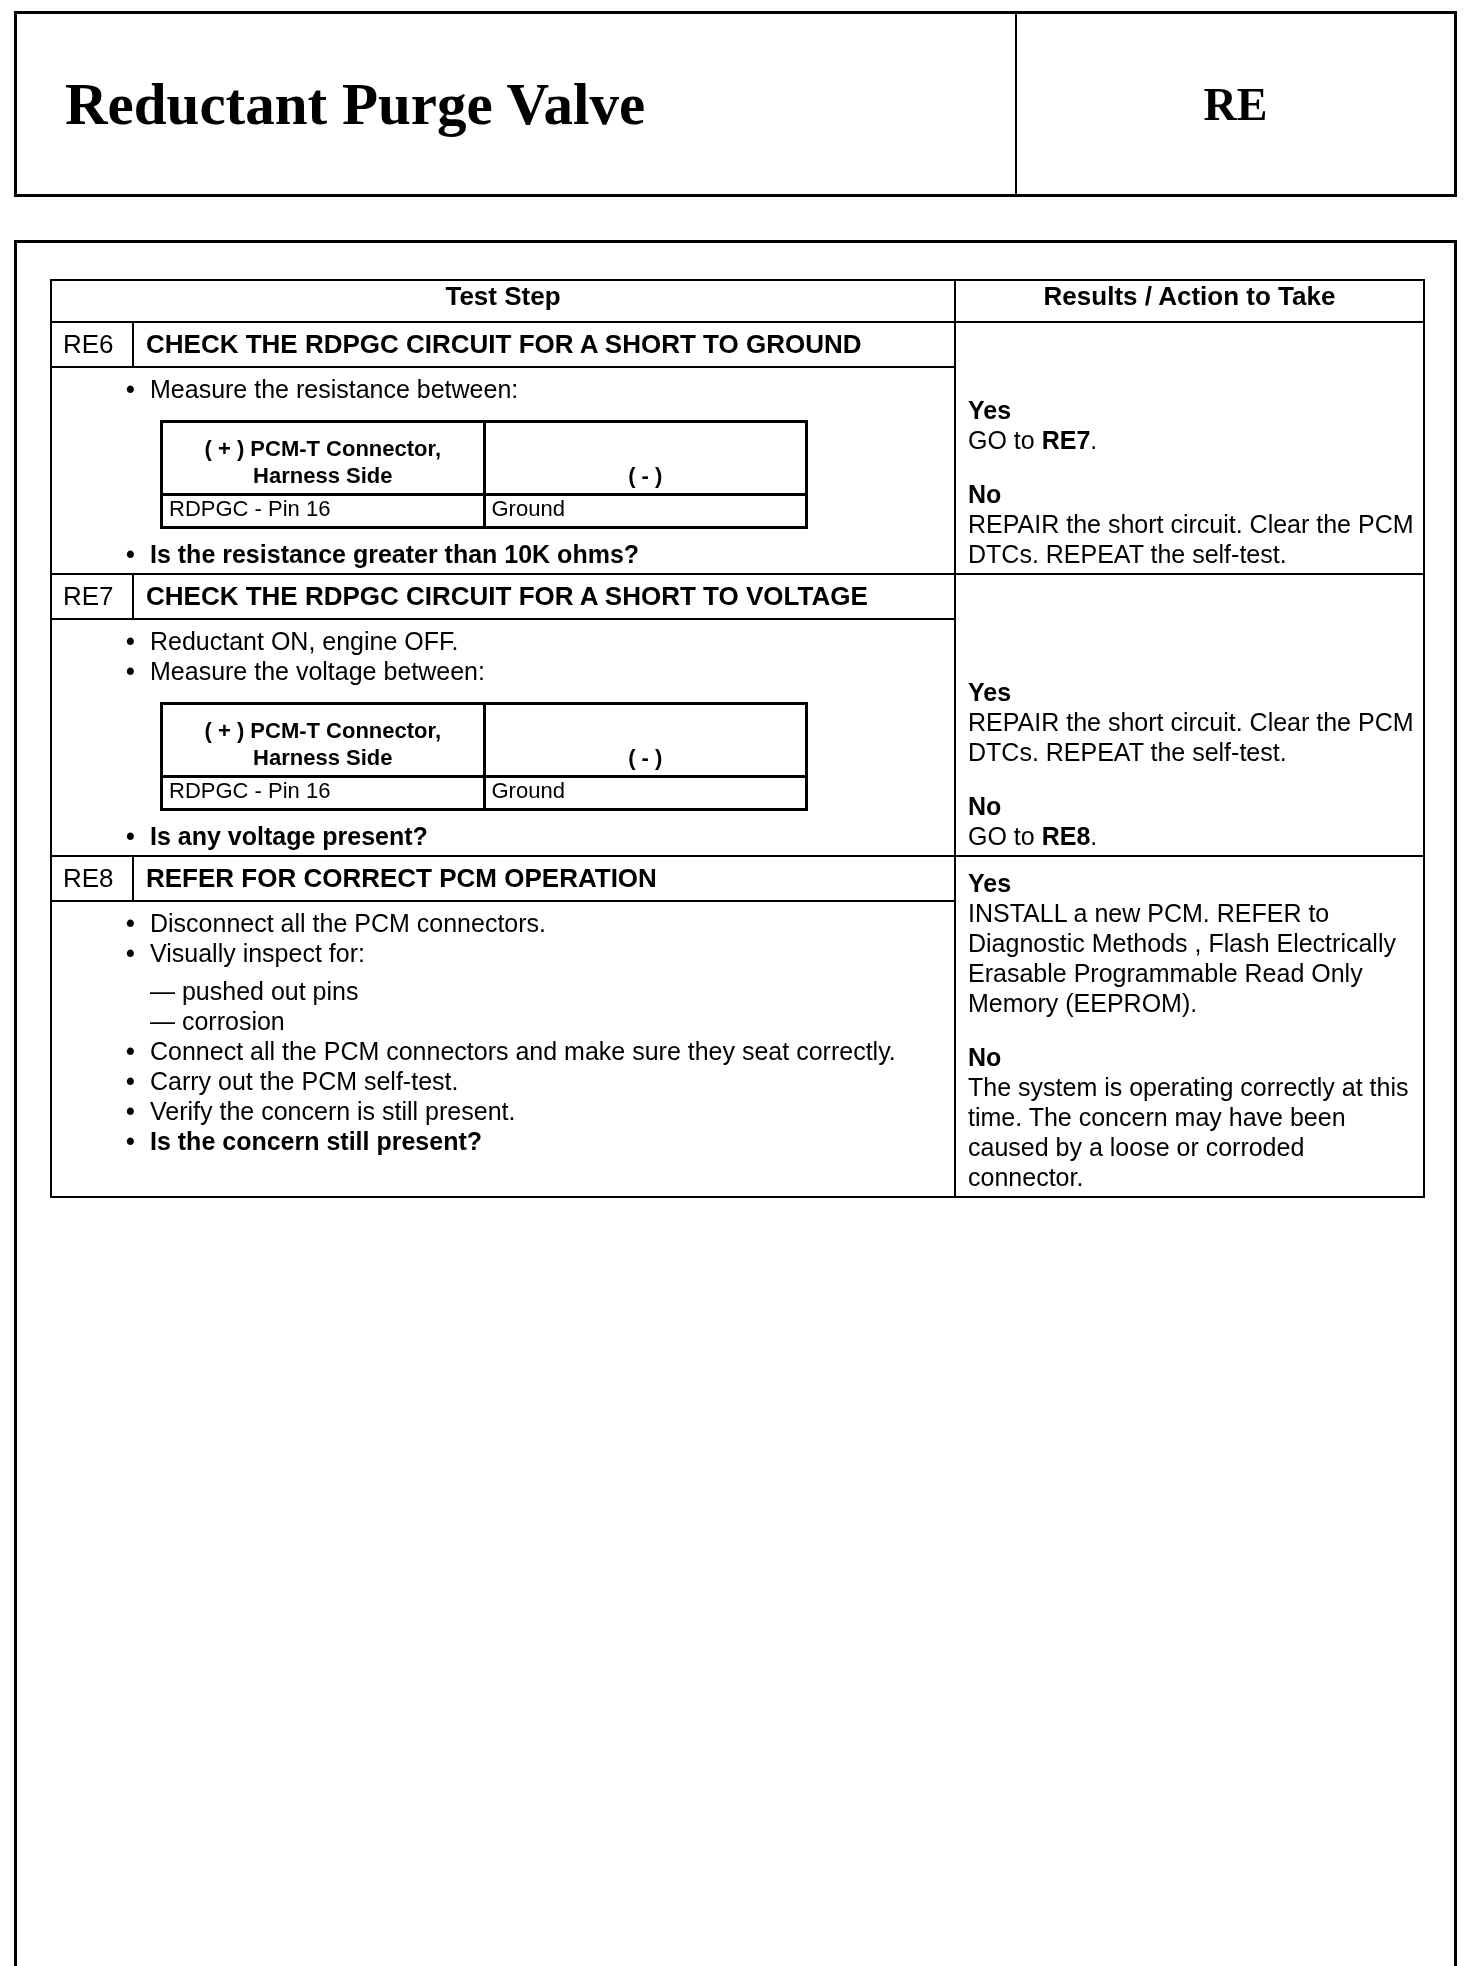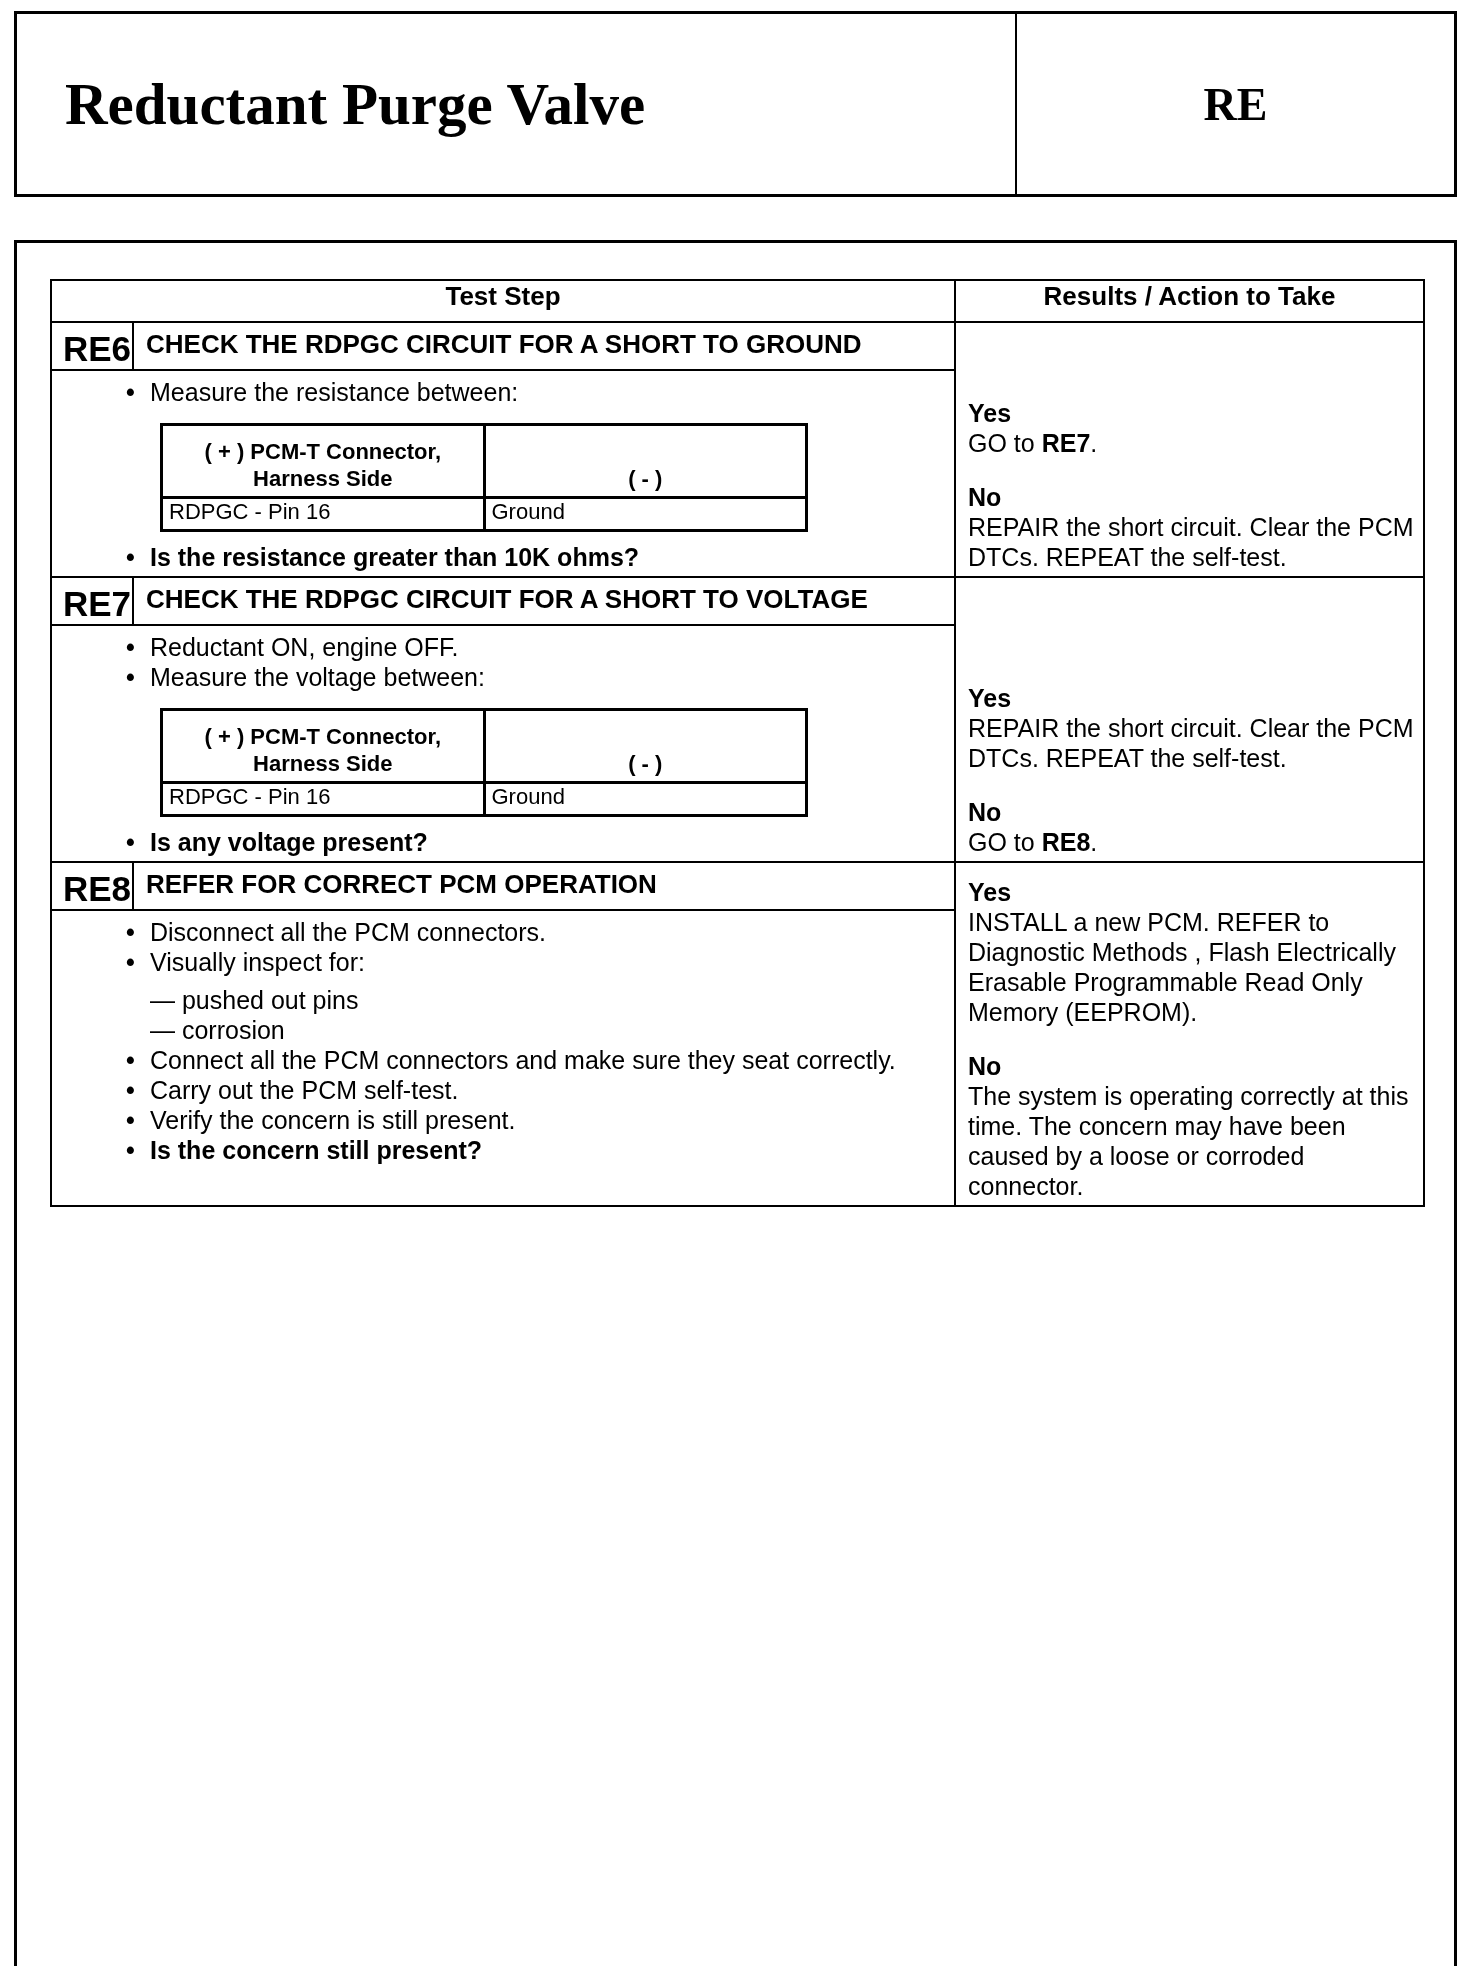--- a/index.html
+++ b/index.html
@@ -13,21 +13,21 @@
 
   .body-box { position: absolute; left: 14px; top: 240px; width: 1443px; height: 1864px; border: 3px solid #000; box-sizing: border-box; }
 
   table.main { position: absolute; left: 33px; top: 36px; width: 1373px; border-collapse: collapse; table-layout: fixed; }
   table.main td, table.main th { border: 2px solid #000; vertical-align: top; padding: 0; }
   th.hd { font-weight: bold; font-size: 26px; height: 40px; text-align: center; vertical-align: middle; }
   col.c-id { width: 82px; }
   col.c-step { width: 822px; }
   col.c-res { width: 469px; }
 
-  td.sid { font-weight: bold; font-size: 35px; padding: 6px 0 0 11px !important; }
+  td.sid { font-weight: normal; font-size: 26px; padding: 6px 0 0 11px !important; }
   td.stitle { font-weight: bold; font-size: 26px; line-height: 31px; padding: 6px 12px 6px 12px !important; }
   td.sbody { border-top: 2px solid #000; padding: 6px 0 4px 0 !important; border-left-color: #000; }
   td.res { font-size: 25px; line-height: 30px; padding: 0 6px 4px 12px !important; vertical-align: bottom !important; border-radius: 31px; }
 
   .bl { font-size: 25px; line-height: 30px; padding-left: 98px; position: relative; }
   .bl::before { content: "•"; position: absolute; left: 98px; margin-left: -24px; font-weight: bold; }
   .bl.b { font-weight: bold; }
   .dash { font-size: 25px; line-height: 30px; padding-left: 98px; }
   .gap { height: 8px; }
 

